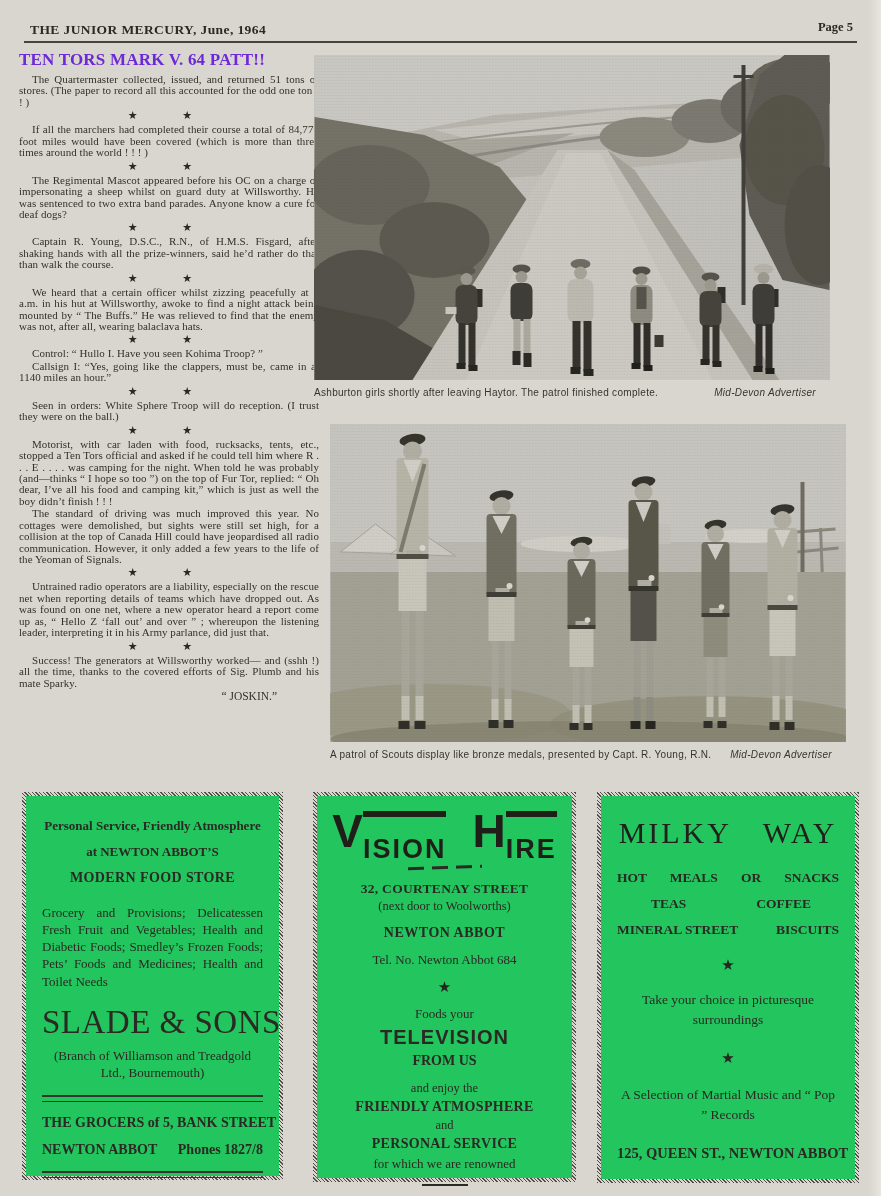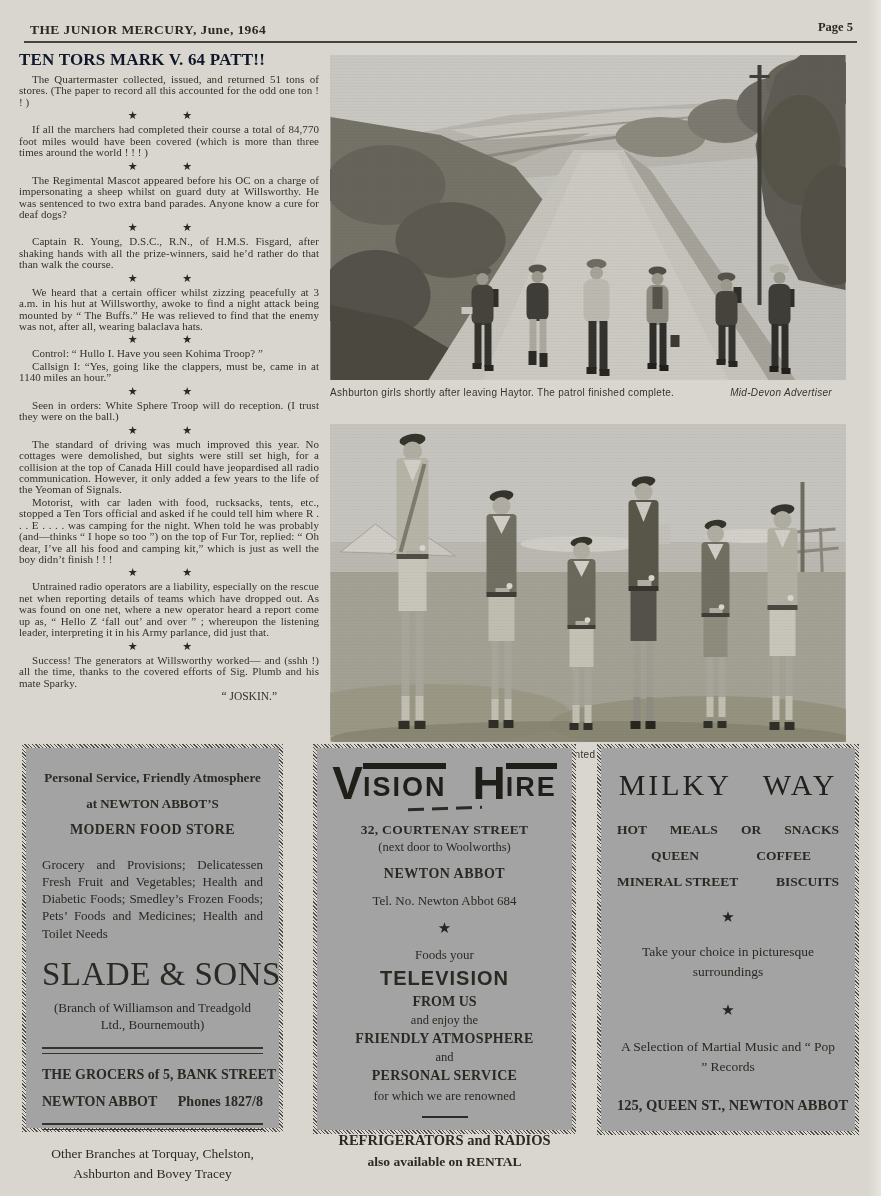--- a/index.html
+++ b/index.html
@@ -8,70 +8,70 @@
   .page::after{content:"";position:absolute;right:0;top:0;width:12px;height:100%;
         background:linear-gradient(90deg,rgba(255,255,255,0),rgba(236,234,229,.8));pointer-events:none;}
 
   
   .masthead{position:absolute;left:30px;top:22px;font-size:13.5px;font-weight:bold;letter-spacing:.4px;}
   .pageno{position:absolute;right:28px;top:20px;font-size:12.5px;font-weight:bold;}
   .header-rule{position:absolute;left:24px;top:41px;width:833px;height:2px;background:#45433d;}
 
   
   .article{position:absolute;left:19px;top:50px;width:300px;}
-  .headline{font-size:17px;font-weight:bold;letter-spacing:.2px;margin:0 0 4px 0;color:#0f172a;}
+  .headline{font-size:17px;font-weight:bold;letter-spacing:.2px;margin:0 0 4px 0;color:#6d28d9;}
   .para{font-size:11px;line-height:1.04;text-align:justify;text-indent:13px;margin:0 0 1px 0;
         letter-spacing:.05px;color:#33312a;}
   .stars{font-size:11px;line-height:1;text-align:center;word-spacing:42px;margin:2px 18px 3px 0;color:#2b2923;}
   .signature{font-size:11.5px;text-align:right;padding-right:42px;margin-top:1px;color:#33312a;}
 
   
   .figure{position:absolute;margin:0;}
-  .fig1{left:330px;top:55px;}
+  .fig1{left:314px;top:55px;}
   .fig2{left:330px;top:424px;}
   .caption-row{display:flex;width:516px;margin-top:7px;font-family:"Liberation Sans",sans-serif;
         font-size:10px;color:#36342e;letter-spacing:.3px;}
   .caption-row .credit{margin-left:auto;font-style:italic;padding-right:14px;}
   .photo-svg{display:block;background:#c2c0ba;}
 
   
-  .ad{position:absolute;top:744px;box-sizing:border-box;background:#a3a3a3;
+  .ad{position:absolute;top:792px;box-sizing:border-box;background:#22c55e;
       border:4px solid;border-image:repeating-linear-gradient(45deg,#504e47 0,#504e47 1px,#d9d6d0 1px,#d9d6d0 2.6px) 4;
       text-align:center;}
   .ad-slade{left:22px;width:261px;height:388px;padding:14px 16px 0 16px;}
   .ad-vision{left:313px;width:263px;height:390px;padding:10px 14px 0 14px;}
   .ad-milky{left:597px;width:262px;height:391px;padding:12px 16px 0 16px;}
 
   .ad1-t1{font-size:13px;font-weight:bold;margin-top:8px;}
   .ad1-t2{font-size:13px;font-weight:bold;margin-top:10px;}
   .ad1-t3{font-size:14px;font-weight:bold;margin-top:10px;letter-spacing:.4px;}
   .ad1-body{font-size:13px;line-height:1.32;text-align:justify;margin-top:18px;}
   .ad1-name{font-size:33px;margin-top:14px;letter-spacing:.5px;white-space:nowrap;}
   .ad1-branch{font-size:13px;line-height:1.35;margin-top:6px;}
   .rule2{height:4px;border-top:2px solid #34332d;border-bottom:1.5px solid #34332d;margin-top:13px;}
   .ad1-grocers{font-size:14px;font-weight:bold;margin-top:13px;white-space:nowrap;}
   .ad1-townrow{display:flex;justify-content:space-between;font-size:14px;font-weight:bold;margin-top:11px;}
   .ad1-branches{font-size:13.5px;line-height:1.5;margin-top:14px;}
 
   .vh-logo{display:flex;justify-content:center;align-items:flex-start;margin-top:4px;color:#1f1e19;
            font-family:"Liberation Sans",sans-serif;font-weight:bold;}
   .vh-big{font-size:46px;line-height:.92;}
-  .vh-seg{font-size:27px;line-height:1;letter-spacing:2px;border-top:6px solid #1f1e19;padding-top:5px;margin-top:1px;}
+  .vh-seg{font-size:27px;line-height:1;letter-spacing:2px;border-top:6px solid #1f1e19;padding-top:19px;margin-top:1px;}
   .vh-gap{width:26px;}
   .vh-squiggle{width:74px;height:3px;margin:3px auto 12px auto;
            background:repeating-linear-gradient(90deg,#2b2a24 0 16px,transparent 16px 24px);transform:skewY(-2deg);}
   .ad2-addr{font-size:13.5px;font-weight:bold;letter-spacing:.3px;}
   .ad2-note{font-size:12.5px;margin-top:2px;}
   .ad2-town{font-size:14px;font-weight:bold;margin-top:11px;letter-spacing:.5px;}
   .ad2-tel{font-size:13px;margin-top:11px;}
   .star{font-size:15px;margin-top:10px;color:#26251f;}
   .ad2-rent{font-size:13px;margin-top:10px;}
   .ad2-tv{font-size:20px;font-weight:bold;font-family:"Liberation Sans",sans-serif;margin-top:4px;letter-spacing:1px;}
   .ad2-from{font-size:14px;font-weight:bold;margin-top:4px;}
-  .ad2-enjoy{font-size:12.5px;margin-top:3px;}
+  .ad2-enjoy{font-size:12.5px;margin-top:12px;}
   .ad2-atmo{font-size:14px;font-weight:bold;margin-top:3px;letter-spacing:.3px;}
   .ad2-and{font-size:12.5px;margin-top:3px;}
   .ad2-service{font-size:14px;font-weight:bold;margin-top:3px;letter-spacing:.3px;}
   .ad2-renowned{font-size:13px;margin-top:4px;}
   .ad2-rule{width:46px;height:2px;background:#2b2a24;margin:12px auto 0 auto;}
   .ad2-fridge{font-size:14.5px;font-weight:bold;margin-top:14px;white-space:nowrap;}
   .ad2-rental{font-size:13.5px;font-weight:bold;margin-top:5px;}
 
   .ad3-name1{font-size:30px;letter-spacing:3px;word-spacing:22px;margin-top:8px;color:#21201b;}
   .ad3-name2{font-size:30px;letter-spacing:5px;margin-top:6px;color:#21201b;}
@@ -103,22 +103,22 @@
         <div class="stars">★ ★</div>
         <p class="para">Captain R. Young, D.S.C., R.N., of H.M.S. Fisgard, after shaking hands with all the prize-winners, said he’d rather do that than walk the course.</p>
         <div class="stars">★ ★</div>
         <p class="para">We heard that a certain officer whilst zizzing peacefully at 3 a.m. in his hut at Willsworthy, awoke to find a night attack being mounted by “ The Buffs.”  He was relieved to find that the enemy was not, after all, wearing balaclava hats.</p>
         <div class="stars">★ ★</div>
         <p class="para">Control: “ Hullo I.   Have you seen Kohima Troop? ”</p>
         <p class="para">Callsign I: “Yes, going like the clappers, must be, came in at 1140 miles an hour.”</p>
         <div class="stars">★ ★</div>
         <p class="para">Seen in orders: White Sphere Troop will do reception.  (I trust they were on the ball.)</p>
         <div class="stars">★ ★</div>
+        <p class="para">Motorist, with car laden with food, rucksacks, tents, etc., stopped a Ten Tors official and asked if he could tell him where R . . . E . . . . was camping for the night.  When told he was probably (and—thinks “ I hope so too ”) on the top of Fur Tor, replied: “ Oh dear, I’ve all his food and camping kit,” which is just as well the boy didn’t finish ! ! !</p>
         <p class="para">The standard of driving was much improved this year.  No cottages were demolished, but sights were still set high, for a collision at the top of Canada Hill could have jeopardised all radio communication. However, it only added a few years to the life of the Yeoman of Signals.</p>
-        <p class="para">Motorist, with car laden with food, rucksacks, tents, etc., stopped a Ten Tors official and asked if he could tell him where R . . . E . . . . was camping for the night.  When told he was probably (and—thinks “ I hope so too ”) on the top of Fur Tor, replied: “ Oh dear, I’ve all his food and camping kit,” which is just as well the boy didn’t finish ! ! !</p>
         <div class="stars">★ ★</div>
         <p class="para">Untrained radio operators are a liability, especially on the rescue net when reporting details of teams which have dropped out.  As was found on one net, where a new operator heard a report come up as, “ Hello Z ‘fall out’ and over ” ;  whereupon the listening leader, interpreting it in his Army parlance, did just that.</p>
         <div class="stars">★ ★</div>
         <p class="para">Success!  The generators at Willsworthy worked— and (sshh !) all the time, thanks to the covered efforts of Sig. Plumb and his mate Sparky.</p>
       </div>
     <div class="signature">“ JOSKIN.”</div>
   </article>
 
   <figure class="figure fig1">
     <svg class="photo-svg" viewBox="0 0 515 325" width="516" height="325" xmlns="http://www.w3.org/2000/svg">
@@ -400,21 +400,21 @@
     <div class="ad2-renowned">for which we are renowned</div>
     <div class="ad2-rule"></div>
     <div class="ad2-fridge">REFRIGERATORS and RADIOS</div>
     <div class="ad2-rental">also available on RENTAL</div>
   </section>
 
   <section class="ad ad-milky">
     <div class="ad3-name1">MILKY WAY</div>
     <div class="jline">HOT MEALS OR SNACKS</div>
     <div class="ad3-row inset">
-      <span>QUEEN</span>
+      <span>TEAS</span>
       <span>COFFEE</span>
     </div>
     <div class="ad3-row">
       <span>MINERAL STREET</span>
       <span>BISCUITS</span>
     </div>
     <div class="star big">★</div>
     <div class="ad3-choice">Take your choice in picturesque surroundings</div>
     <div class="star big">★</div>
     <div class="ad3-select">A Selection of Martial Music and “ Pop ” Records</div>

